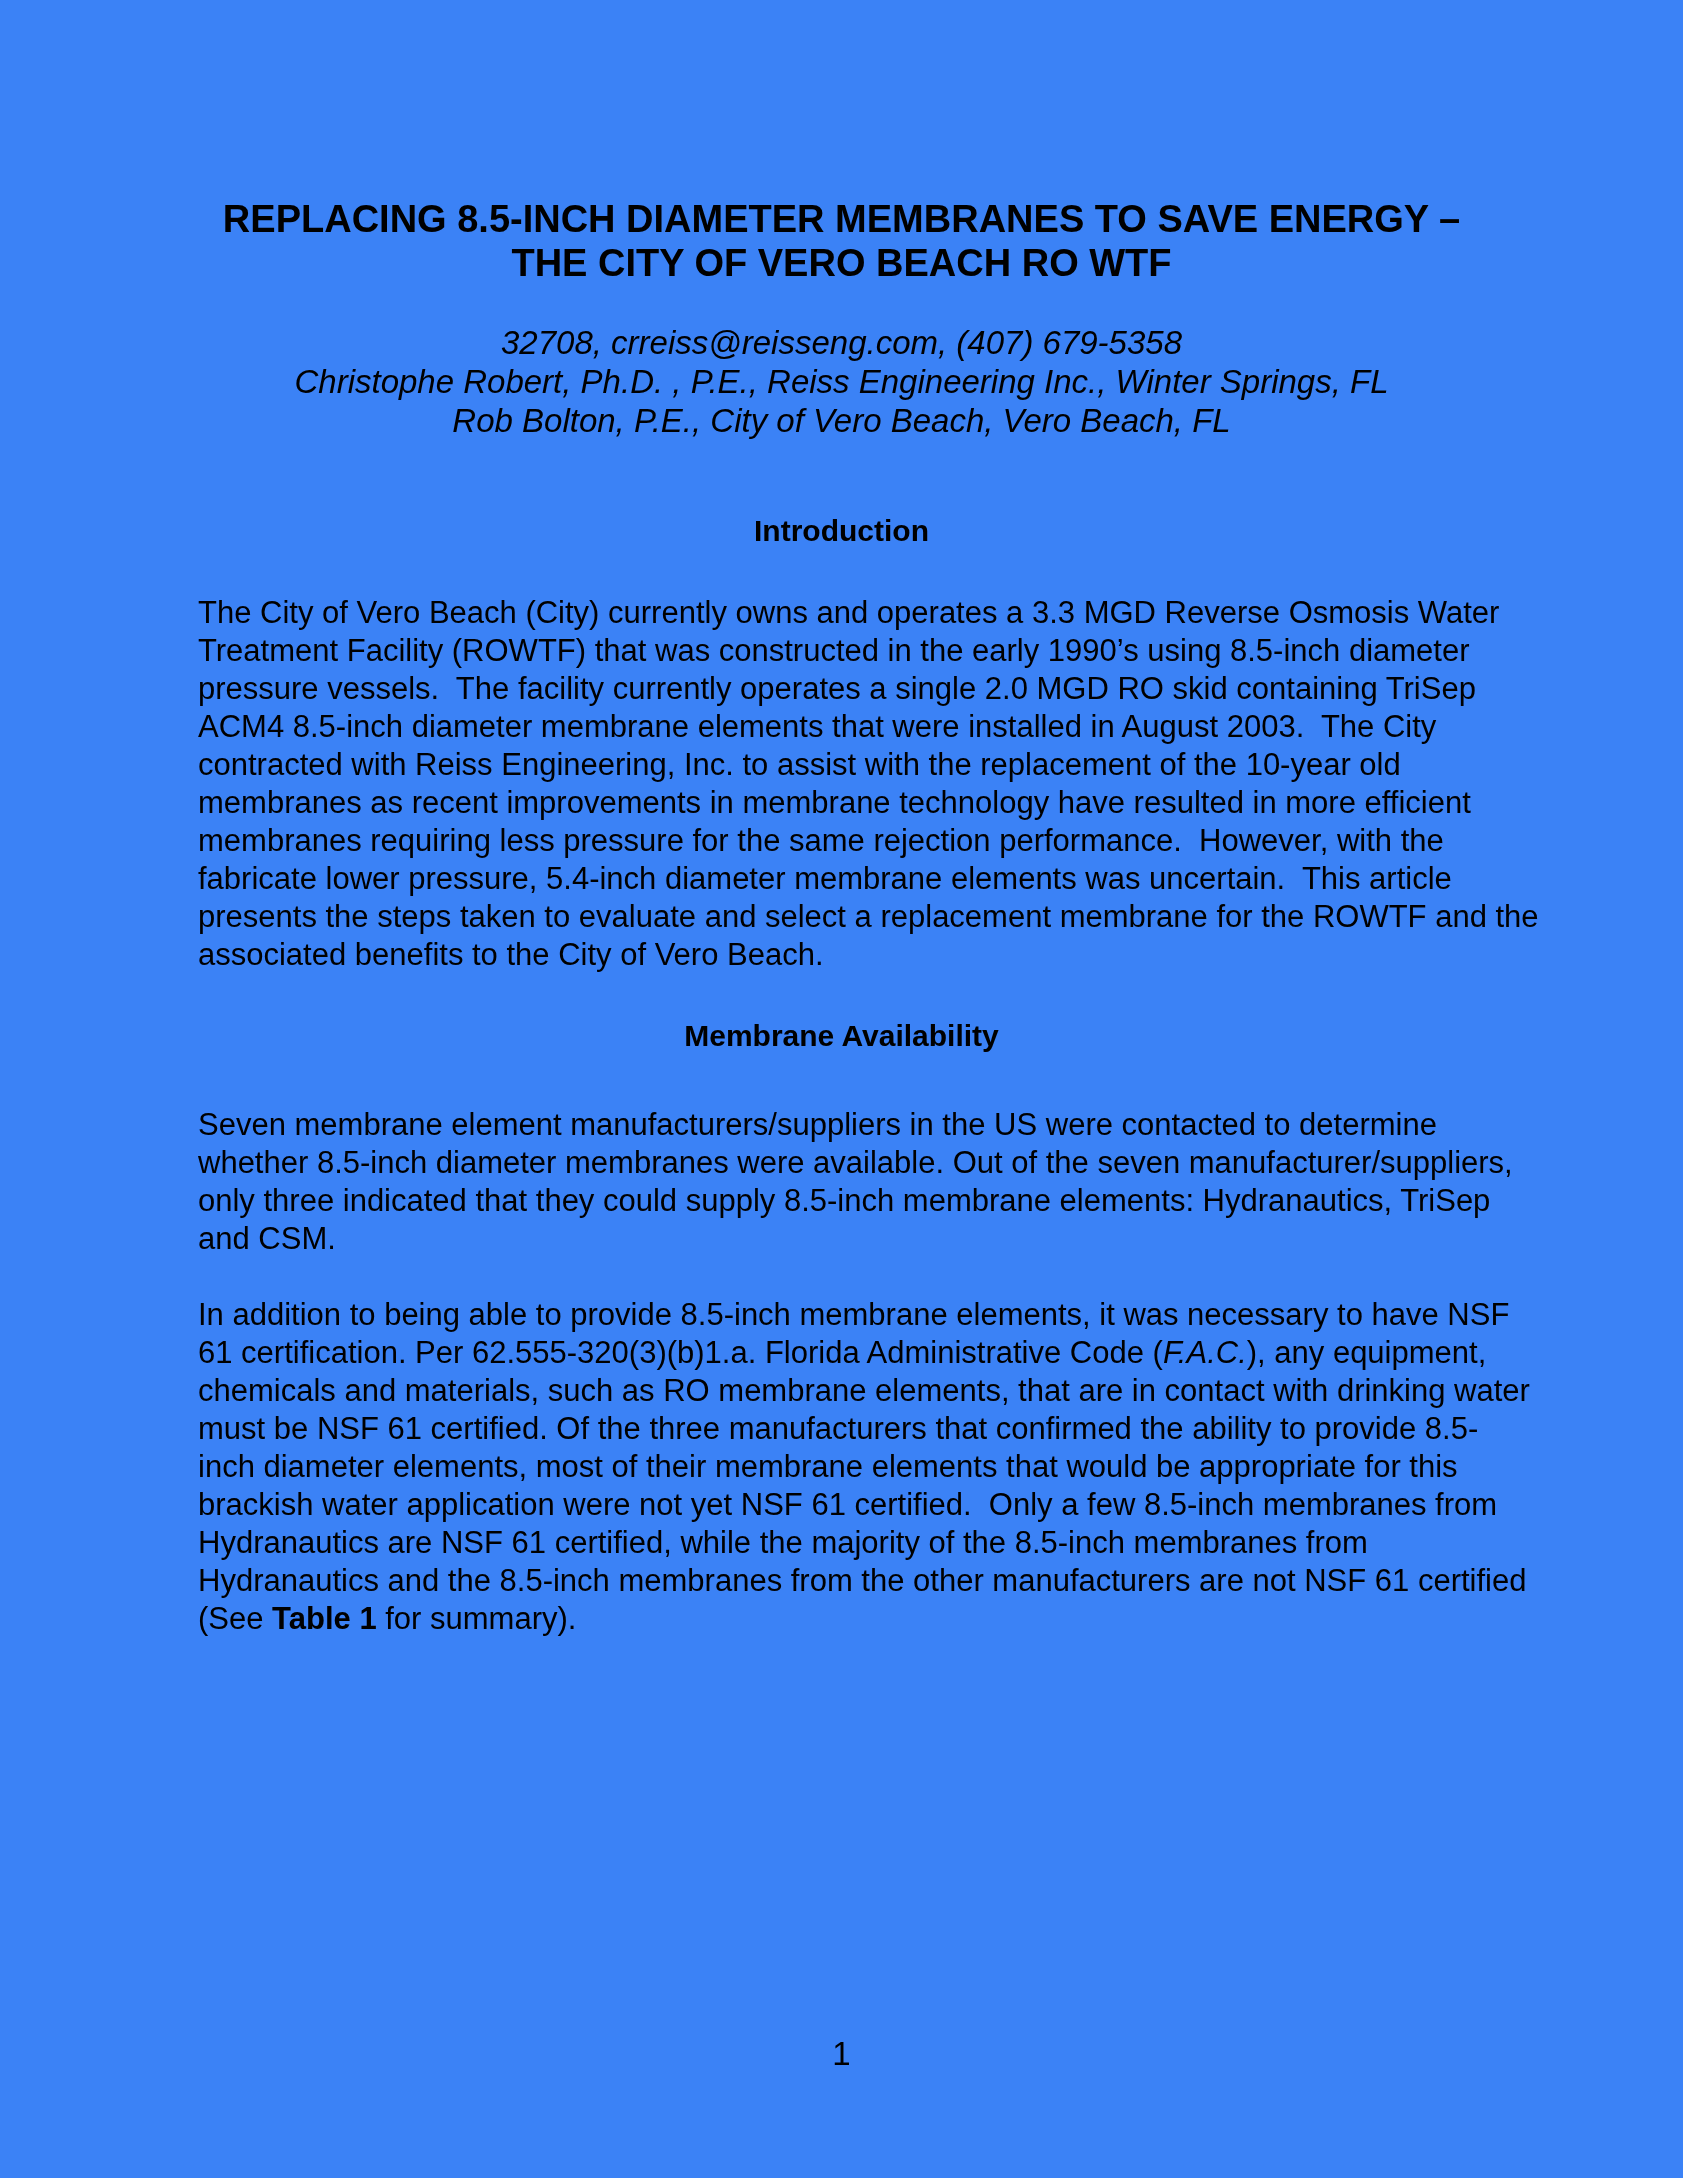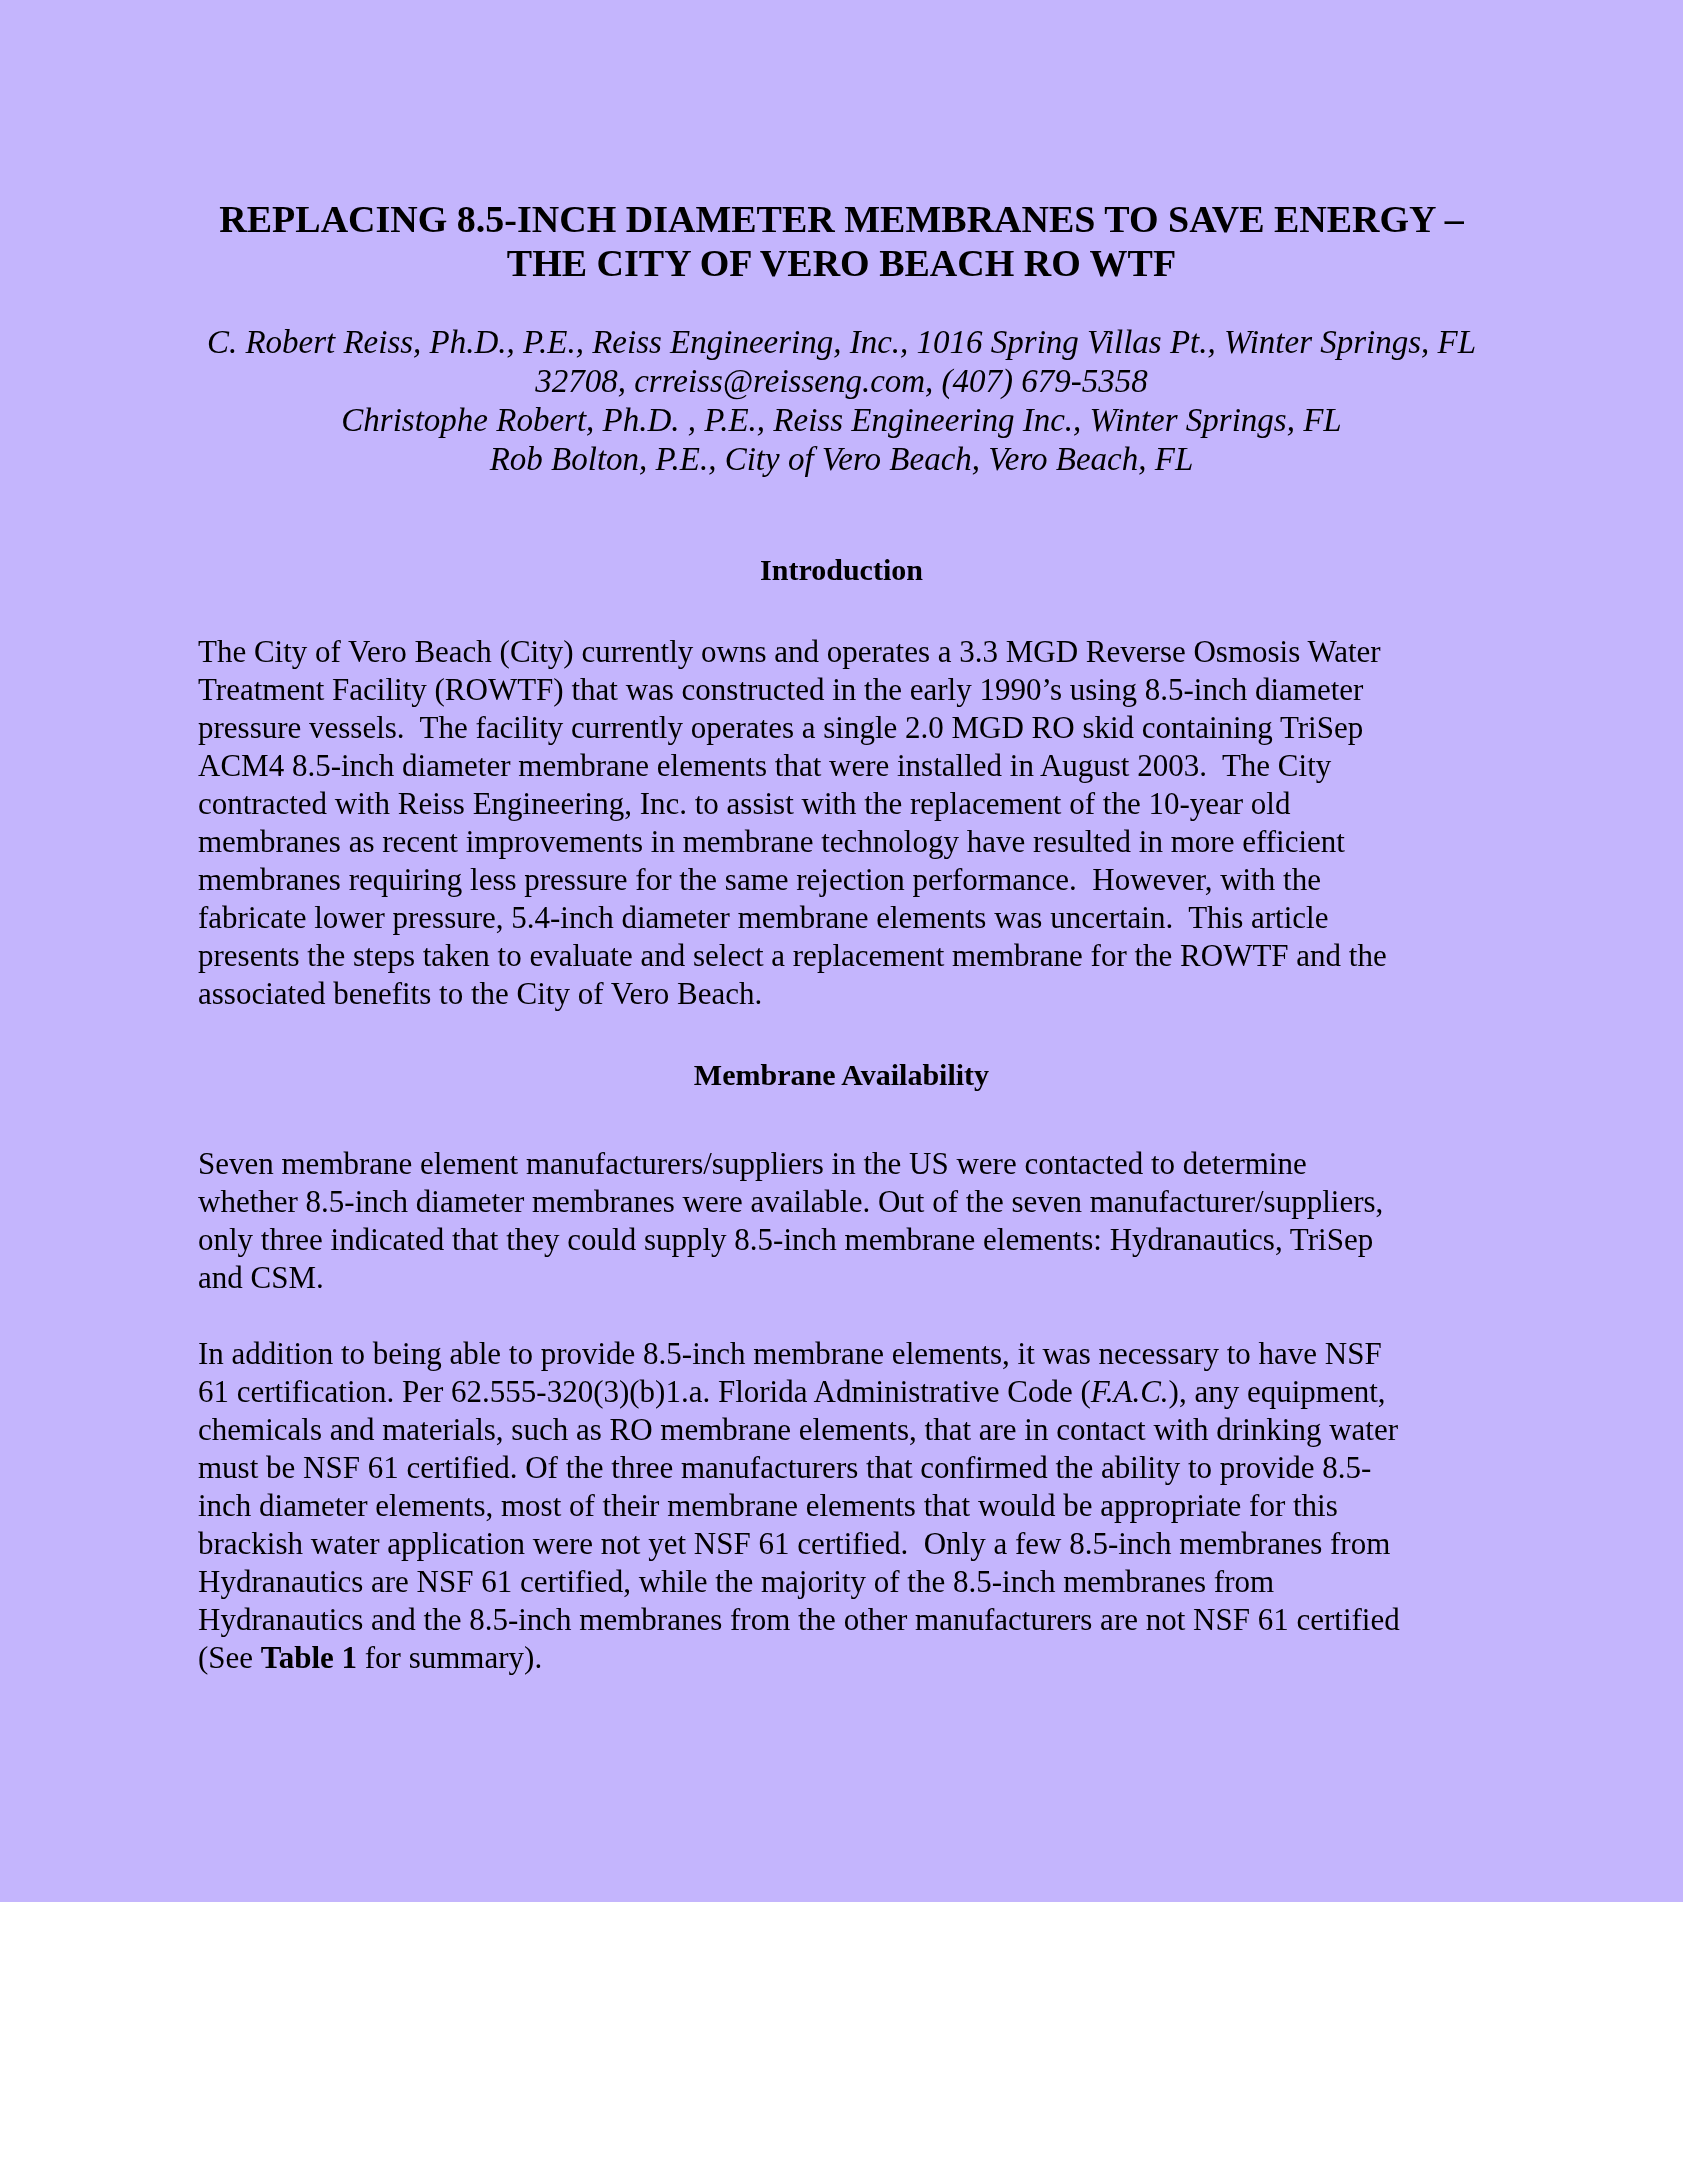--- a/index.html
+++ b/index.html
@@ -3,24 +3,24 @@
 <meta charset="utf-8">
 <style>
   html, body {
     margin: 0;
     padding: 0;
     background: #ffffff;
   }
   .page {
     position: relative;
     width: 1683px;
-    height: 1902px;
-    background: #c4b5fd;
+    height: 2178px;
+    background: #3b82f6;
     color: #000000;
-    font-family: Liberation Serif, serif;
+    font-family: Liberation Sans, sans-serif;
     font-size: 33px;
     box-sizing: border-box;
     padding: 197px 198px 0 198px;
     overflow: hidden;
   }
   .title {
     margin: 0;
     text-align: center;
     font-weight: bold;
     font-size: 38px;
@@ -68,21 +68,20 @@
 <body>
 
 <div class="page">
 
   <h1 class="title">
       <div class="line"><span>REPLACING 8.5-INCH DIAMETER MEMBRANES TO SAVE ENERGY –</span></div>
       <div class="line"><span>THE CITY OF VERO BEACH RO WTF</span></div>
     </h1>
 
   <div class="authors">
-      <div class="line"><span>C. Robert Reiss, Ph.D., P.E., Reiss Engineering, Inc., 1016 Spring Villas Pt., Winter Springs, FL</span></div>
       <div class="line"><span>32708, crreiss@reisseng.com, (407) 679-5358</span></div>
       <div class="line"><span>Christophe Robert, Ph.D. , P.E., Reiss Engineering Inc., Winter Springs, FL</span></div>
       <div class="line"><span>Rob Bolton, P.E., City of Vero Beach, Vero Beach, FL</span></div>
     </div>
 
   <h2 class="heading heading-intro">Introduction</h2>
 
   <div class="para para-intro">
       <div class="line"><span>The City of Vero Beach (City) currently owns and operates a 3.3 MGD Reverse Osmosis Water</span></div>
       <div class="line"><span>Treatment Facility (ROWTF) that was constructed in the early 1990’s using 8.5-inch diameter</span></div>

